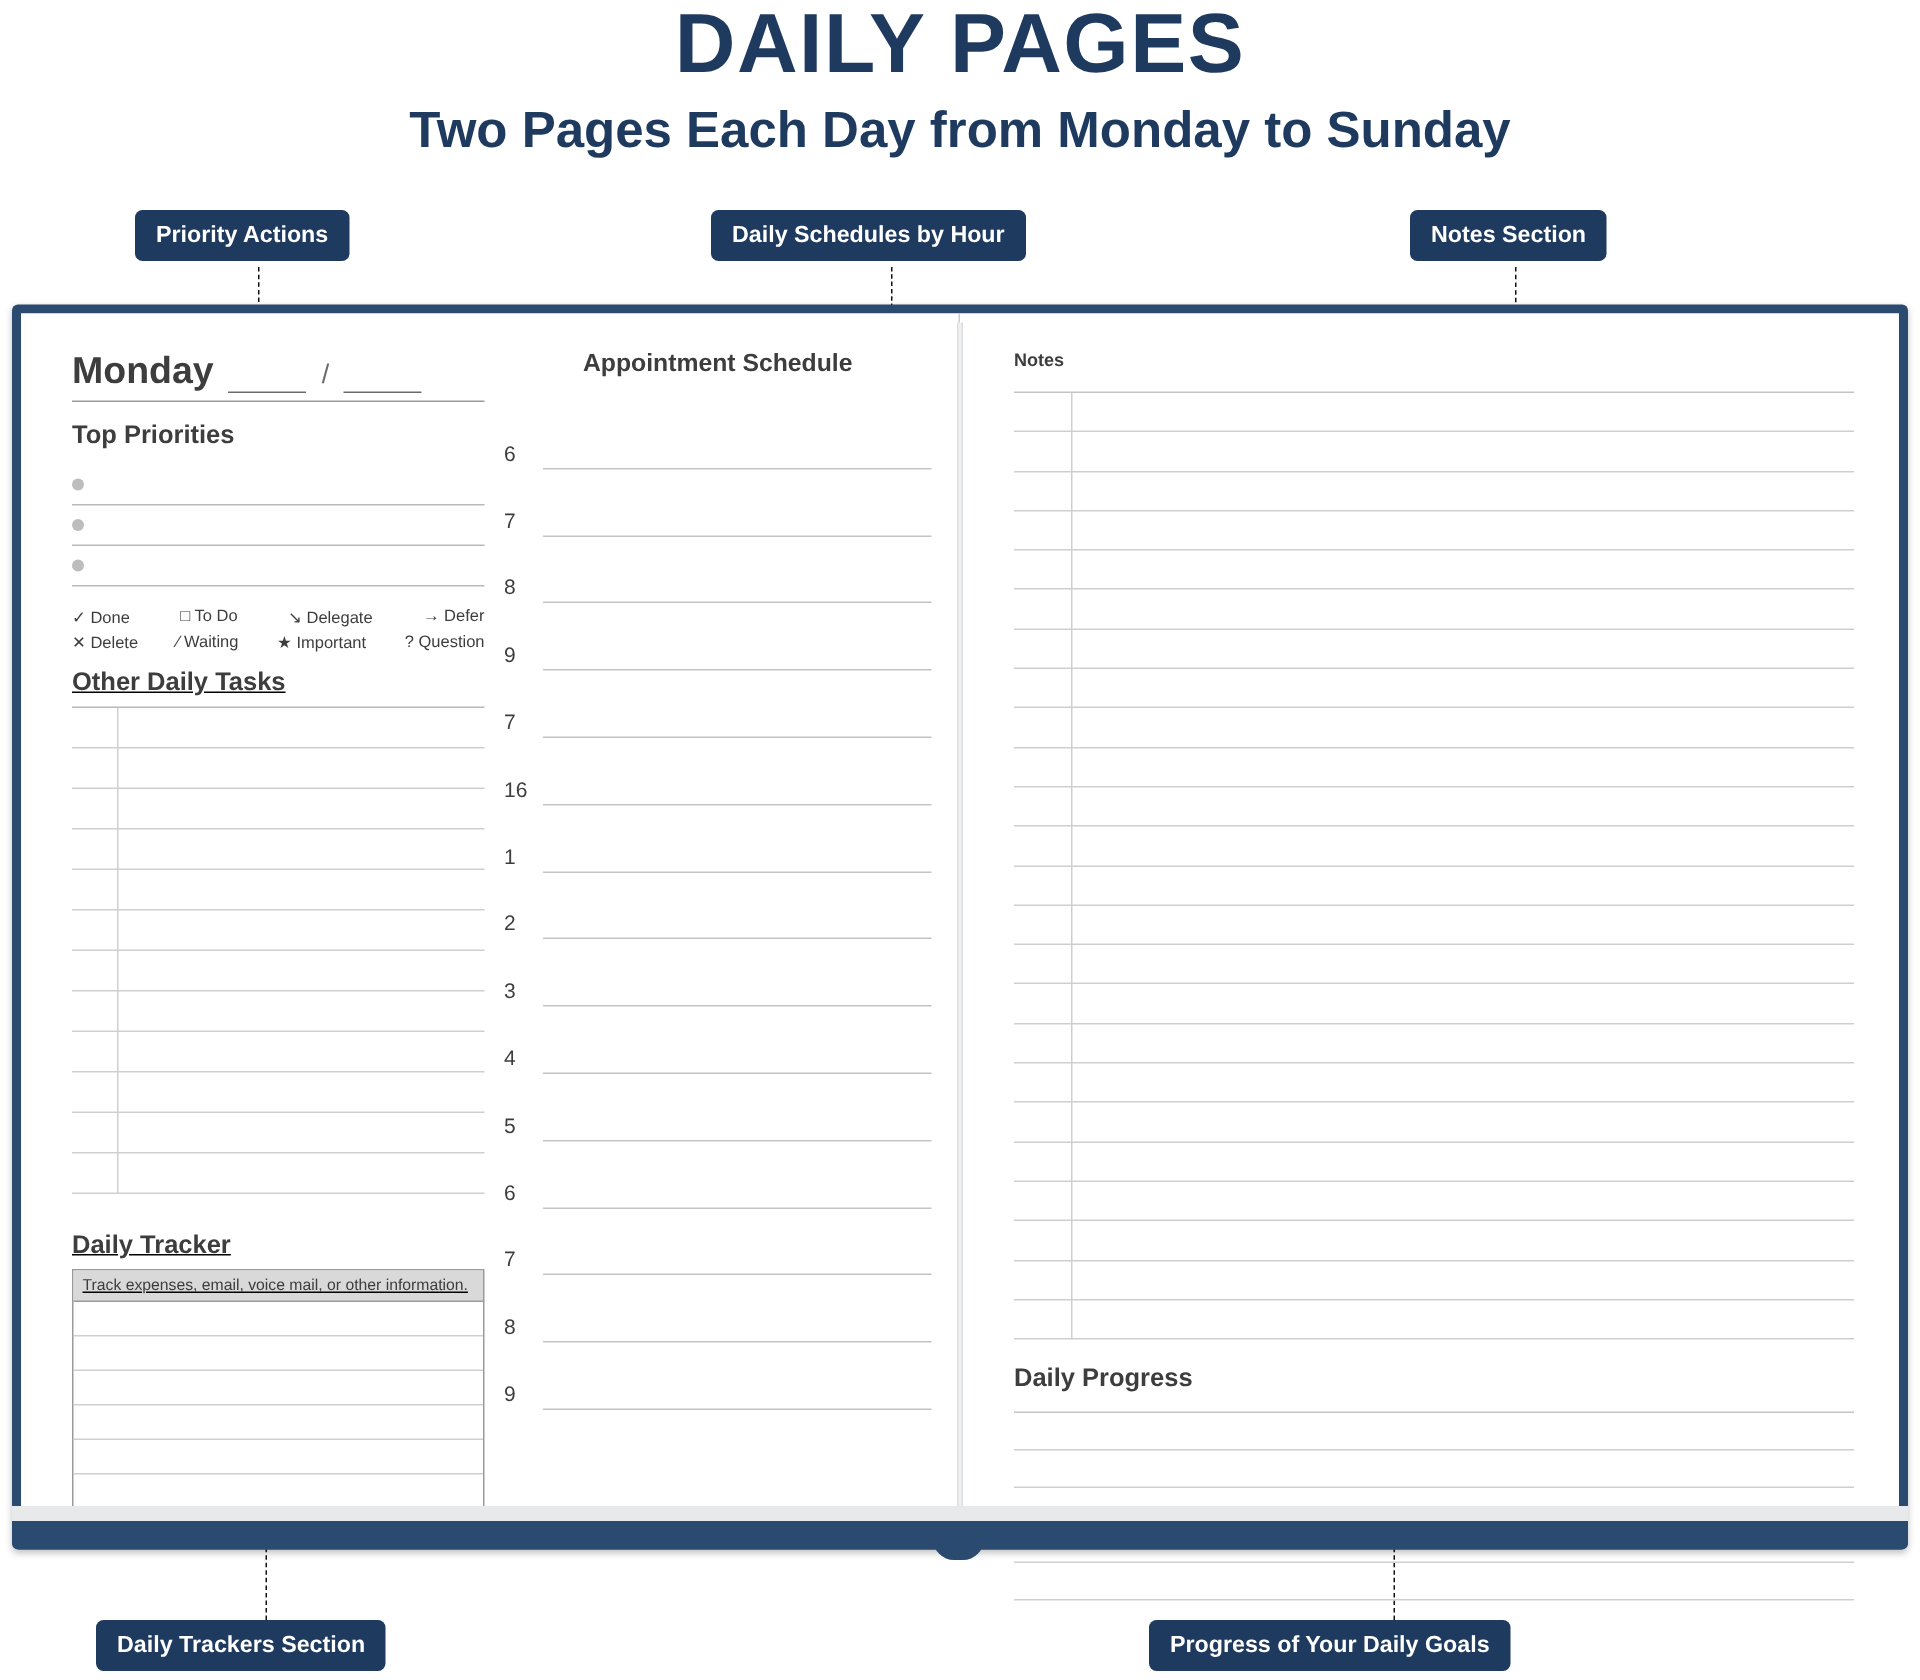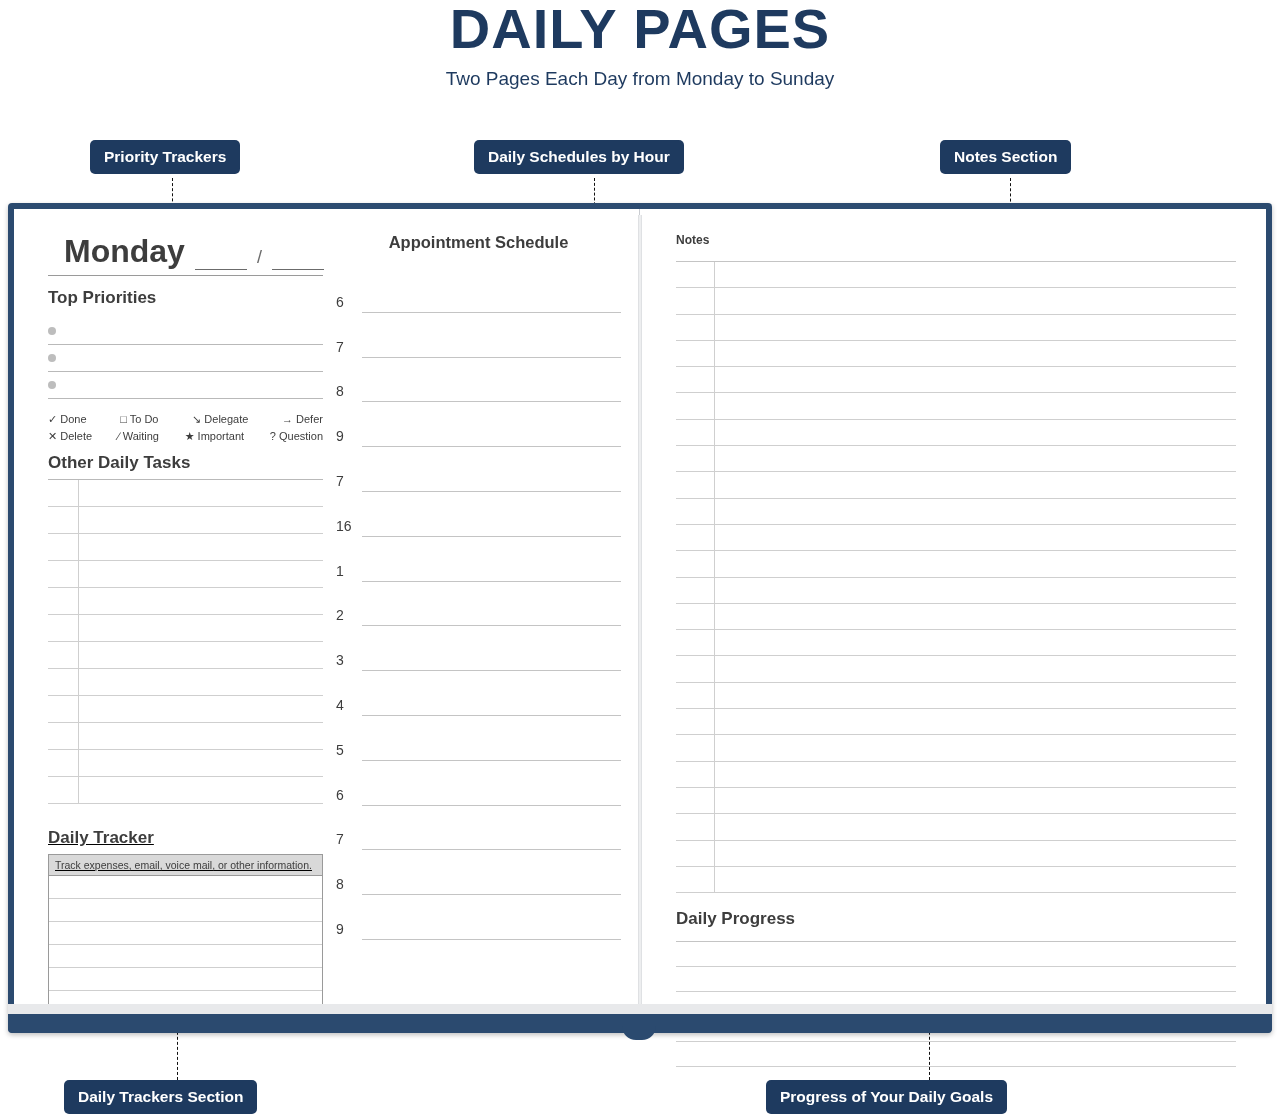--- a/index.html
+++ b/index.html
@@ -15,21 +15,21 @@
   
   .main-title {
     position: absolute; top: -4px; left: 0; width: 1280px;
     text-align: center;
     font-size: 56px; font-weight: bold; letter-spacing: 1px;
     color: #1e3a5f;
   }
   .sub-title {
     position: absolute; top: 68px; left: 0; width: 1280px;
     text-align: center;
-    font-size: 19px; font-weight: normal;
+    font-size: 34px; font-weight: bold;
     color: #1e3a5f;
   }
 
   
   .callout {
     position: absolute;
     background: #1e3a5f;
     color: #ffffff;
     font-size: 15.5px; font-weight: bold;
     padding: 8px 14px;
@@ -84,21 +84,21 @@
   }
   .book-edge {
     position: absolute; left: 8px; top: 1004px; width: 1264px; height: 12px;
     background: #e8e9eb;
   }
 
   
   .lp { position: absolute; left: 34px; top: 24px; width: 560px; }
 
   .day-row { display: flex; align-items: flex-end; gap: 10px; }
-  .day-name { font-size: 32px; font-weight: bold; color: #3d3d3d; margin-left: 16px; }
+  .day-name { font-size: 25px; font-weight: bold; color: #3d3d3d; }
   .date-blank {
     width: 52px; border-bottom: 1.2px solid #6b6b6b; height: 20px;
   }
   .date-slash { font-size: 18px; color: #6b6b6b; padding-bottom: 2px; }
   .day-underline {
     margin-top: 5px; width: 275px; border-bottom: 1.3px solid #9a9a9a;
   }
 
   .sec-head {
     font-size: 17px; font-weight: bold; color: #3d3d3d;
@@ -111,21 +111,21 @@
   }
   .bullet {
     width: 8px; height: 8px; border-radius: 50%;
     background: #bdbdbd; margin-right: 10px; flex: none;
   }
 
   .legend { margin-top: 14px; width: 275px; font-size: 11px; color: #3d3d3d; }
   .legend-row { display: flex; justify-content: space-between; margin-bottom: 4px; }
   .legend-item { white-space: nowrap; }
 
-  .tasks { margin-top: 10px; width: 275px; }
+  .tasks { margin-top: 10px; width: 275px; text-decoration: underline; }
   .tasks-grid {
     margin-top: 6px;
     border-top: 1px solid #b9b9b9;
     position: relative;
   }
   .task-row { height: 27px; border-bottom: 1px solid #cfcfcf; }
   .tasks-divider {
     position: absolute; left: 30px; top: 0; bottom: 0;
     border-left: 1px solid #cfcfcf;
   }
@@ -176,21 +176,21 @@
   .pline { height: 25px; border-bottom: 1px solid #cfcfcf; }
 </style>
 </head>
 <body>
 
 <div id="root">
 
   <div class="main-title">DAILY PAGES</div>
   <div class="sub-title">Two Pages Each Day from Monday to Sunday</div>
 
-  <div class="callout" style="left:90px; top:140px;">Priority Trackers</div>
+  <div class="callout" style="left:90px; top:140px;">Priority Actions</div>
   <div class="leader leader-v" style="left:172px; top:178px; height:110px;"></div>
   <div class="dot" style="left:168px; top:284px;"></div>
 
   <div class="callout" style="left:474px; top:140px;">Daily Schedules by Hour</div>
   <div class="leader leader-v" style="left:594px; top:178px; height:76px;"></div>
   <div class="dot" style="left:590px; top:250px;"></div>
 
   <div class="callout" style="left:940px; top:140px;">Notes Section</div>
   <div class="leader leader-v" style="left:1010px; top:178px; height:75px;"></div>
   <div class="leader leader-h" style="left:738px; top:252px; width:274px;"></div>

